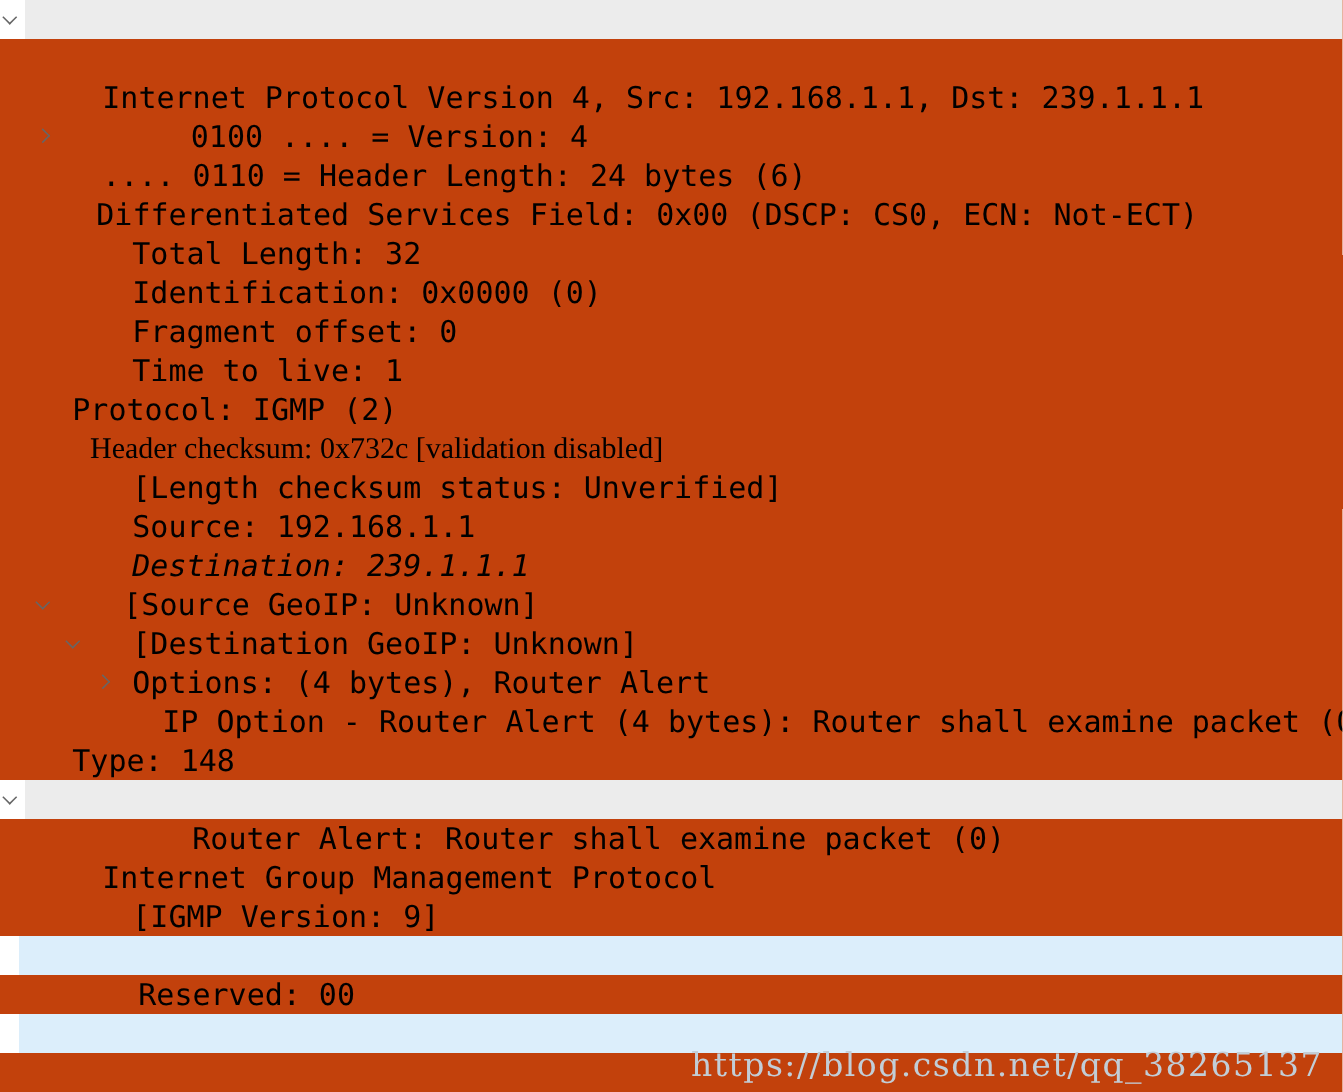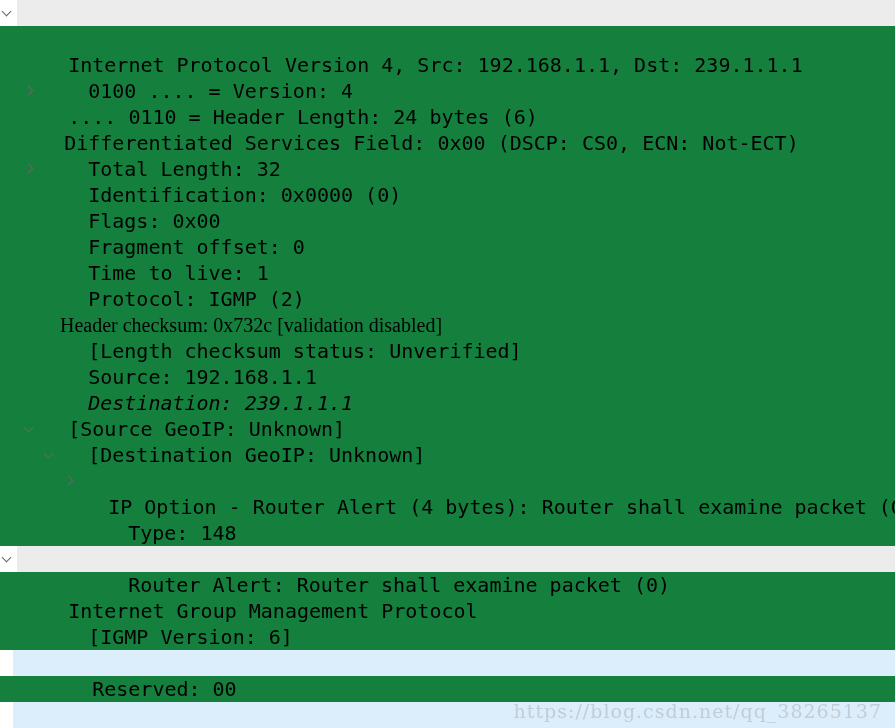--- a/index.html
+++ b/index.html
@@ -5,21 +5,21 @@
   html, body {
     margin: 0;
     padding: 0;
     background: #ffffff;
   }
   #pane {
     position: relative;
     width: 895px;
     height: 728px;
     overflow: hidden;
-    background: #15803d;
+    background: #c2410c;
     font-family: "DejaVu Sans Mono", "Liberation Mono", monospace;
     font-size: 20px;
     color: #000000;
     cursor: default;
   }
   .row {
     position: relative;
     height: 26px;
     line-height: 26px;
     white-space: pre;
@@ -45,122 +45,119 @@
     top: 9px;
     transform: rotate(-45deg);
   }
   .watermark {
     position: absolute;
     top: 698px;
     right: 13px;
     height: 26px;
     line-height: 26px;
     font-family: "DejaVu Serif", "Liberation Serif", serif;
-    font-size: 19px;
+    font-size: 22px;
     letter-spacing: 1px;
     color: #c2cdd6;
     pointer-events: none;
     white-space: pre;
   }
 </style>
 </head>
 <body>
 
 <div id="pane">
   <div id="tree">
       <div class="row" style="padding-left: 20px; color: rgb(0, 0, 0); background: linear-gradient(to right, rgb(255, 255, 255) 17px, rgb(236, 236, 236) 17px);">
     <span class="chevron expanded" style="left: 3px; border-right-color: rgb(102, 102, 102); border-bottom-color: rgb(102, 102, 102);"></span>
     <span class="row-text">Internet Protocol Version 4, Src: 192.168.1.1, Dst: 239.1.1.1</span>
   </div>
-      <div class="row" style="padding-left: 40px; color: rgb(0, 0, 0);">
+      <div class="row" style="padding-left: 40px; color: rgb(0, 0, 0); margin-left: 39px;">
     
     <span class="row-text">0100 .... = Version: 4</span>
   </div>
       <div class="row" style="padding-left: 20px; color: rgb(0, 0, 0);">
     
     <span class="row-text">.... 0110 = Header Length: 24 bytes (6)</span>
   </div>
       <div class="row" style="padding-left: 16px; color: rgb(0, 0, 0);">
     <span class="chevron collapsed" style="left: 25px; border-right-color: rgb(102, 102, 102); border-bottom-color: rgb(102, 102, 102);"></span>
     <span class="row-text">Differentiated Services Field: 0x00 (DSCP: CS0, ECN: Not-ECT)</span>
   </div>
       <div class="row" style="padding-left: 40px; color: rgb(0, 0, 0);">
     
     <span class="row-text">Total Length: 32</span>
   </div>
       <div class="row" style="padding-left: 40px; color: rgb(0, 0, 0);">
     
     <span class="row-text">Identification: 0x0000 (0)</span>
   </div>
       <div class="row" style="padding-left: 40px; color: rgb(0, 0, 0);">
-    <span class="chevron collapsed" style="left: 25px; border-right-color: rgb(102, 102, 102); border-bottom-color: rgb(102, 102, 102);"></span>
-    <span class="row-text">Flags: 0x00</span>
-  </div>
-      <div class="row" style="padding-left: 40px; color: rgb(0, 0, 0);">
     
     <span class="row-text">Fragment offset: 0</span>
   </div>
       <div class="row" style="padding-left: 40px; color: rgb(0, 0, 0);">
     
     <span class="row-text">Time to live: 1</span>
   </div>
-      <div class="row" style="padding-left: 40px; color: rgb(0, 0, 0);">
+      <div class="row" style="color: rgb(0, 0, 0);">
     
     <span class="row-text">Protocol: IGMP (2)</span>
   </div>
       <div class="row" style="padding-left: 40px; color: rgb(0, 0, 0); font-family: Liberation Serif, serif;">
     
     <span class="row-text">Header checksum: 0x732c [validation disabled]</span>
   </div>
       <div class="row" style="padding-left: 40px; color: rgb(0, 0, 0);">
     
     <span class="row-text">[Length checksum status: Unverified]</span>
   </div>
       <div class="row" style="padding-left: 40px; color: rgb(0, 0, 0);">
     
     <span class="row-text">Source: 192.168.1.1</span>
   </div>
       <div class="row" style="padding-left: 40px; color: rgb(0, 0, 0); font-style: italic;">
     
     <span class="row-text">Destination: 239.1.1.1</span>
   </div>
-      <div class="row" style="padding-left: 20px; color: rgb(0, 0, 0);">
+      <div class="row" style="padding-left: 34px; color: rgb(0, 0, 0);">
     
     <span class="row-text">[Source GeoIP: Unknown]</span>
   </div>
       <div class="row" style="padding-left: 40px; color: rgb(0, 0, 0);">
     
     <span class="row-text">[Destination GeoIP: Unknown]</span>
   </div>
       <div class="row" style="padding-left: 40px; color: rgb(0, 0, 0);">
     <span class="chevron expanded" style="left: 25px; border-right-color: rgb(102, 102, 102); border-bottom-color: rgb(102, 102, 102);"></span>
+    <span class="row-text">Options: (4 bytes), Router Alert</span>
   </div>
       <div class="row" style="padding-left: 60px; color: rgb(0, 0, 0);">
     <span class="chevron expanded" style="left: 45px; border-right-color: rgb(102, 102, 102); border-bottom-color: rgb(102, 102, 102);"></span>
     <span class="row-text">IP Option - Router Alert (4 bytes): Router shall examine packet (0)</span>
   </div>
-      <div class="row" style="padding-left: 80px; color: rgb(0, 0, 0);">
+      <div class="row" style="color: rgb(0, 0, 0);">
     <span class="chevron collapsed" style="left: 65px; border-right-color: rgb(102, 102, 102); border-bottom-color: rgb(102, 102, 102);"></span>
     <span class="row-text">Type: 148</span>
   </div>
       <div class="row" style="padding-left: 80px; color: rgb(0, 0, 0);">
     
     <span class="row-text">Length: 4</span>
   </div>
       <div class="row" style="padding-left: 80px; color: rgb(0, 0, 0);">
     
     <span class="row-text">Router Alert: Router shall examine packet (0)</span>
   </div>
       <div class="row" style="padding-left: 20px; color: rgb(0, 0, 0); background: linear-gradient(to right, rgb(255, 255, 255) 17px, rgb(236, 236, 236) 17px);">
     <span class="chevron expanded" style="left: 3px; border-right-color: rgb(102, 102, 102); border-bottom-color: rgb(102, 102, 102);"></span>
     <span class="row-text">Internet Group Management Protocol</span>
   </div>
       <div class="row" style="padding-left: 40px; color: rgb(0, 0, 0);">
     
-    <span class="row-text">[IGMP Version: 6]</span>
+    <span class="row-text">[IGMP Version: 9]</span>
   </div>
       <div class="row" style="padding-left: 40px; color: rgb(0, 0, 0);">
     
     <span class="row-text">Type: Membership Report (0x12)</span>
   </div>
       <div class="row" style="padding-left: 44px; color: rgb(0, 0, 0);">
     
     <span class="row-text">Reserved: 00</span>
   </div>
       <div class="row" style="padding-left: 40px; color: rgb(0, 0, 0); background: linear-gradient(to right, rgb(255, 255, 255) 13px, rgb(220, 238, 251) 13px);">

